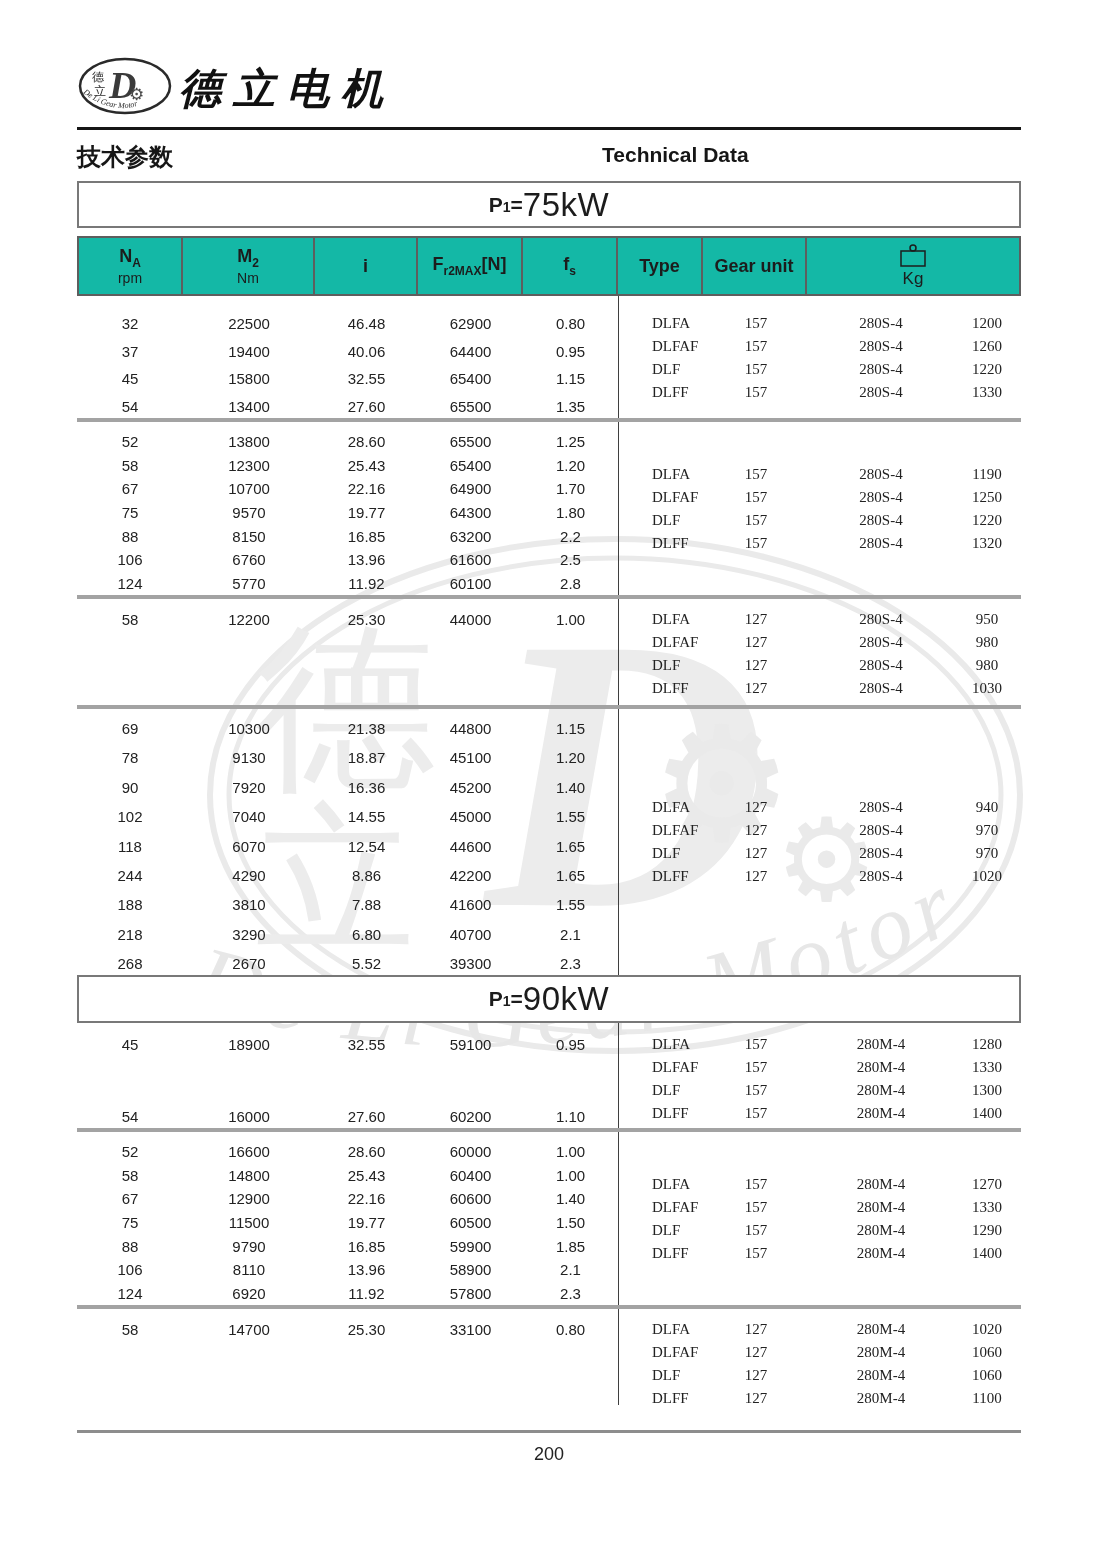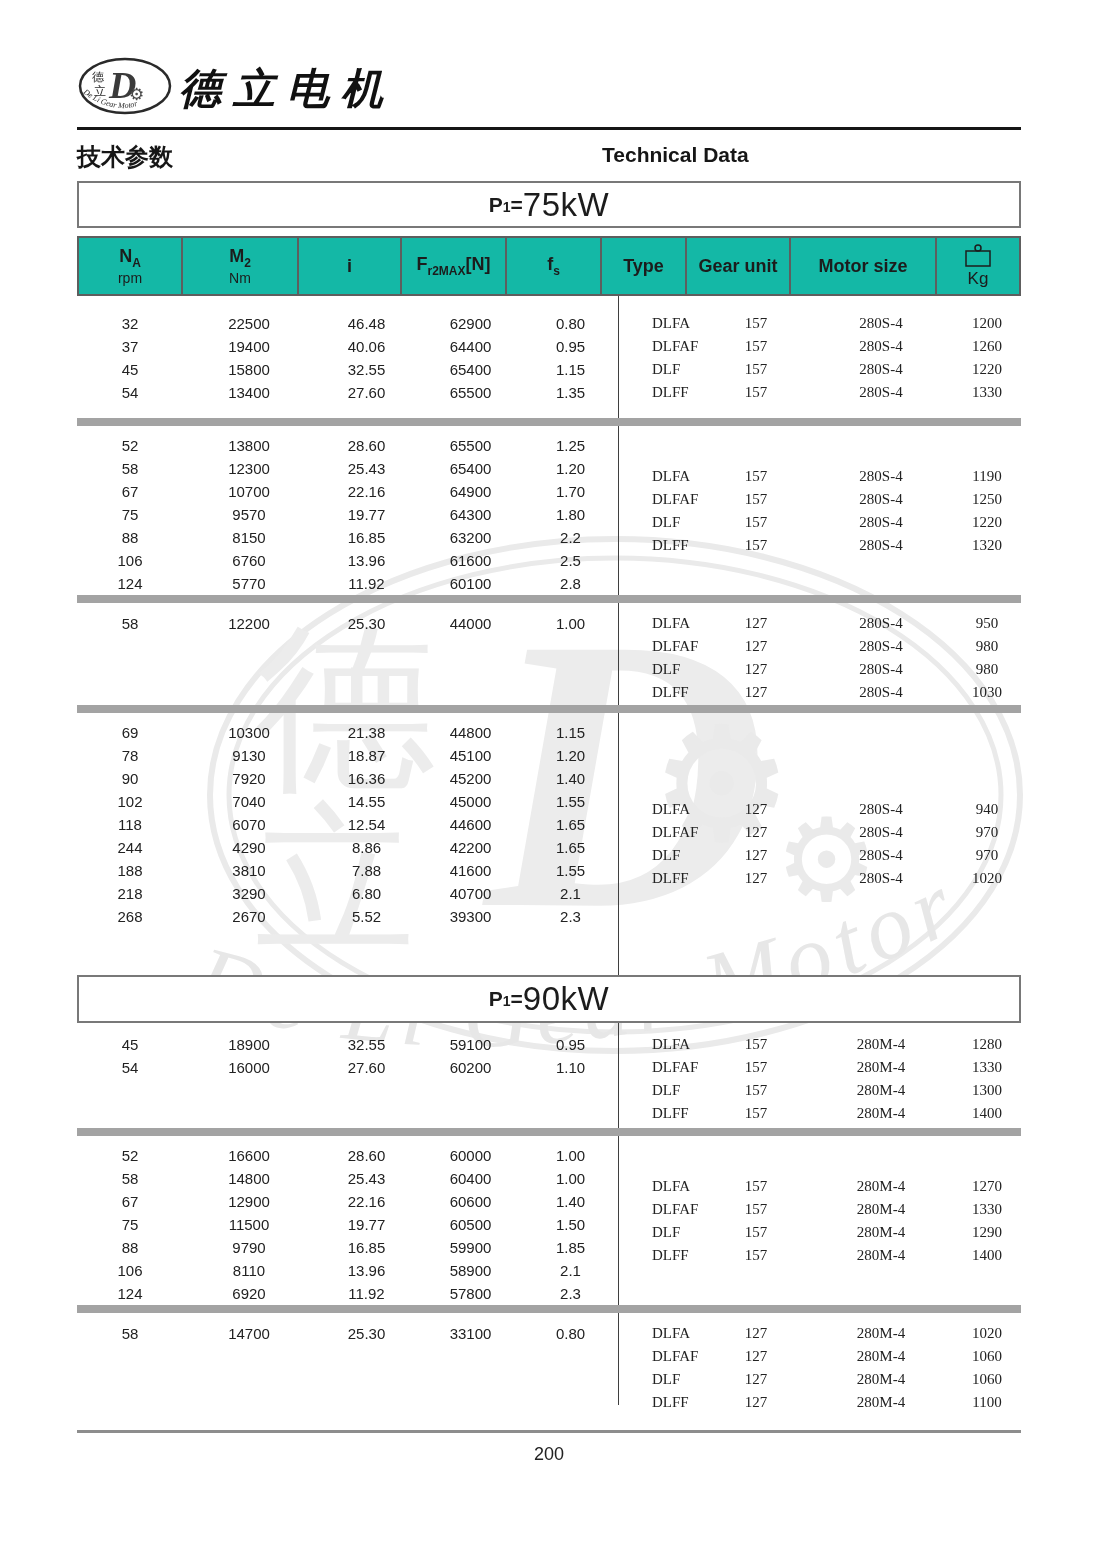--- a/index.html
+++ b/index.html
@@ -40,29 +40,29 @@
     border:2px solid #5e5e5e;box-sizing:border-box;display:flex;background:#14b8a6;
   }
   .hcell{
     border-right:2px solid #5e5e5e;box-sizing:border-box;
     display:flex;flex-direction:column;align-items:center;justify-content:center;
     font-weight:bold;font-size:18px;line-height:1.15;
   }
   .hcell:last-child{border-right:none;flex:1;}
   .h-unit{font-weight:normal;font-size:14px;}
   .hcell sub{font-size:12px;position:relative;top:1px;}
-  .w1{width:104px}.w2{width:116px}.w3{width:103px}.w4{width:105px}
+  .w1{width:104px}.w2{width:132px}.w3{width:103px}.w4{width:105px}
   .w5{width:95px}.w6{width:85px}.w7{width:104px}.w8{width:146px}
   .kg-label{font-weight:normal;font-size:17px;margin-top:1px;}
 
   
   .data-area{position:absolute;top:296px;left:77px;width:944px;}
   .block{display:flex;align-items:stretch;box-sizing:border-box;background:transparent;}
-  .sep{border-top:8px solid #a3a3a3;}
-  .block-left{width:541px;display:flex;flex-direction:column;justify-content:flex-start;box-sizing:border-box;padding-top:var(--pt,8px);}
+  .sep{border-top:4px solid #a3a3a3;}
+  .block-left{width:541px;display:flex;flex-direction:column;justify-content:space-between;box-sizing:border-box;padding-top:var(--pt,8px);}
   .block-right{width:403px;border-left:1.5px solid #3f3f3f;display:flex;flex-direction:column;justify-content:flex-start;box-sizing:border-box;padding-top:var(--pt,8px);font-family:Liberation Serif, serif;}
   .block.v-center .block-right{justify-content:center;padding-top:0;}
   .row{display:flex;height:23px;line-height:23px;font-size:15px;color:#222;}
   .row span{display:block;}
   .l0{width:106px;text-align:center}
   .l1{width:132px;text-align:center}
   .l2{width:103px;text-align:center}
   .l3{width:105px;text-align:center}
   .l4{width:95px;text-align:center}
   .r0{width:85px;text-align:left;padding-left:33px;box-sizing:border-box}
@@ -137,23 +137,20 @@
     </div>
     <div class="hcell w5">
       <div><span>f</span><sub>s</sub></div>
     </div>
     <div class="hcell w6">
       <div>Type</div>
     </div>
     <div class="hcell w7">
       <div>Gear unit</div>
     </div>
-    <div class="hcell w8">
-      <div>Motor size</div>
-    </div>
     <div class="hcell">
       <svg width="32" height="24" viewBox="0 0 32 24">
         <circle cx="16" cy="4" r="3" fill="none" stroke="#1c1c1c" stroke-width="1.5"></circle>
         <rect x="4" y="7" width="24" height="15" fill="none" stroke="#1c1c1c" stroke-width="1.5"></rect>
       </svg>
       <div class="kg-label">Kg</div>
     </div>
   </div>
 
   <div class="data-area">

